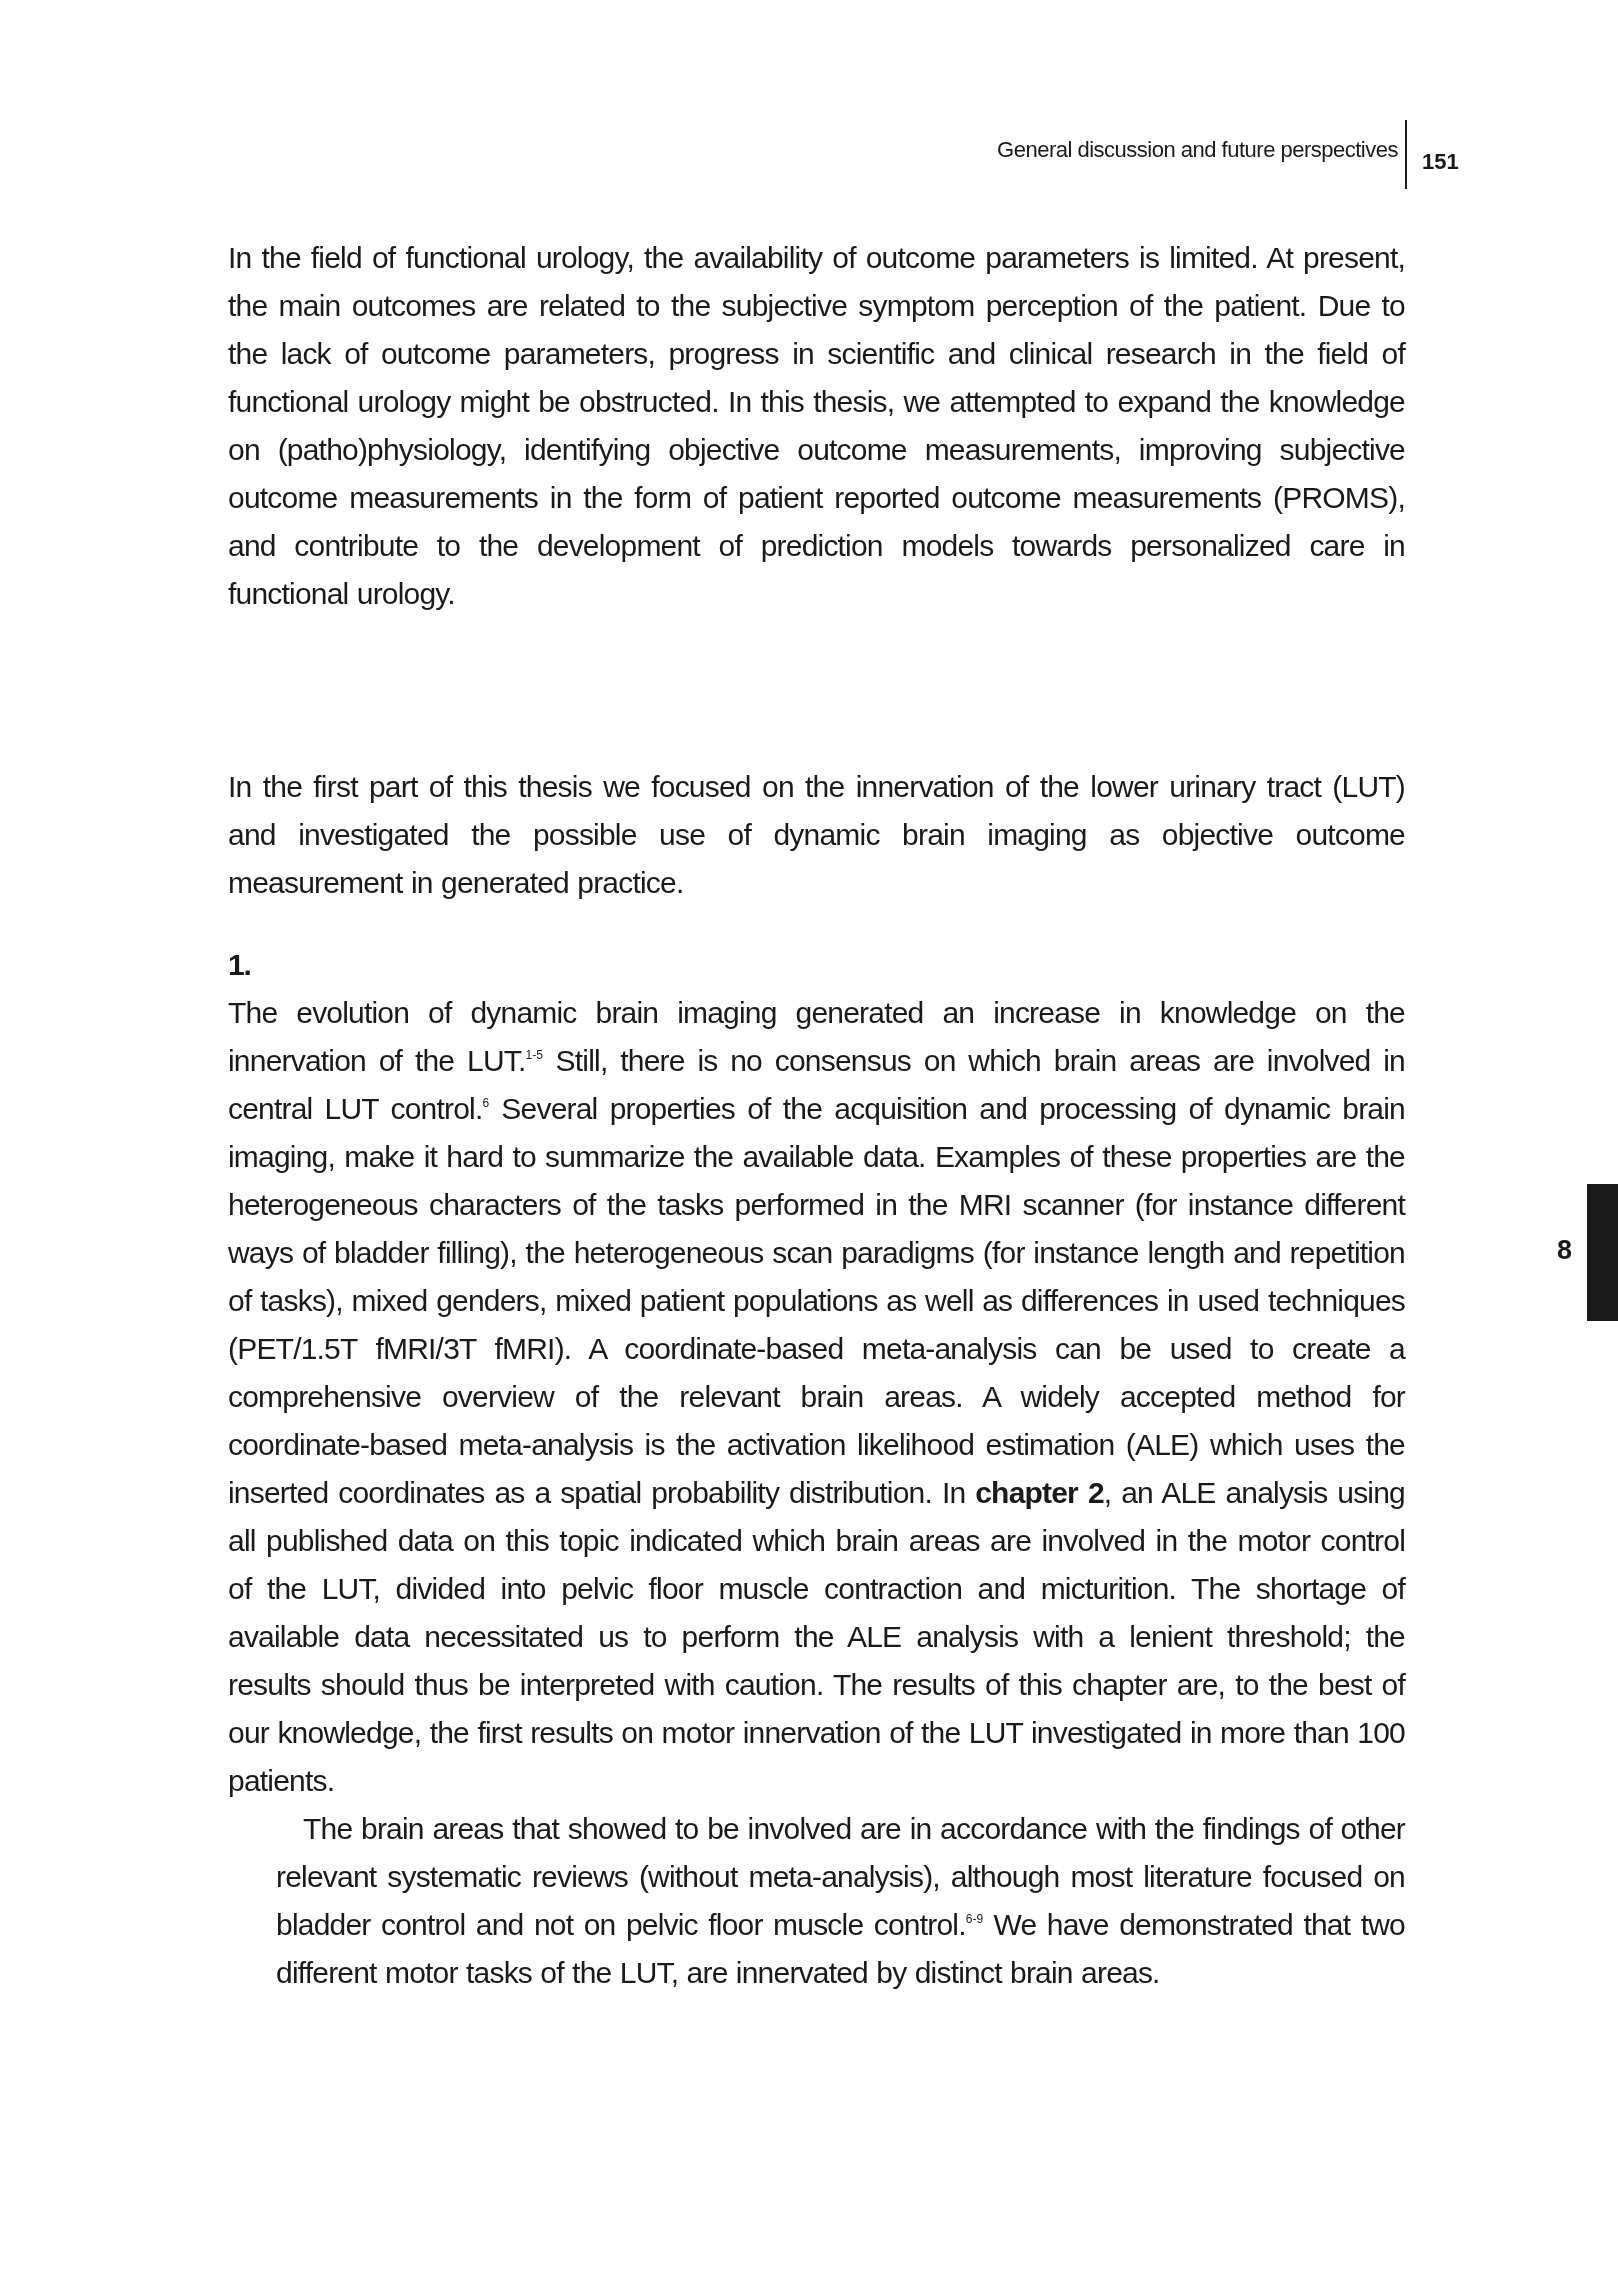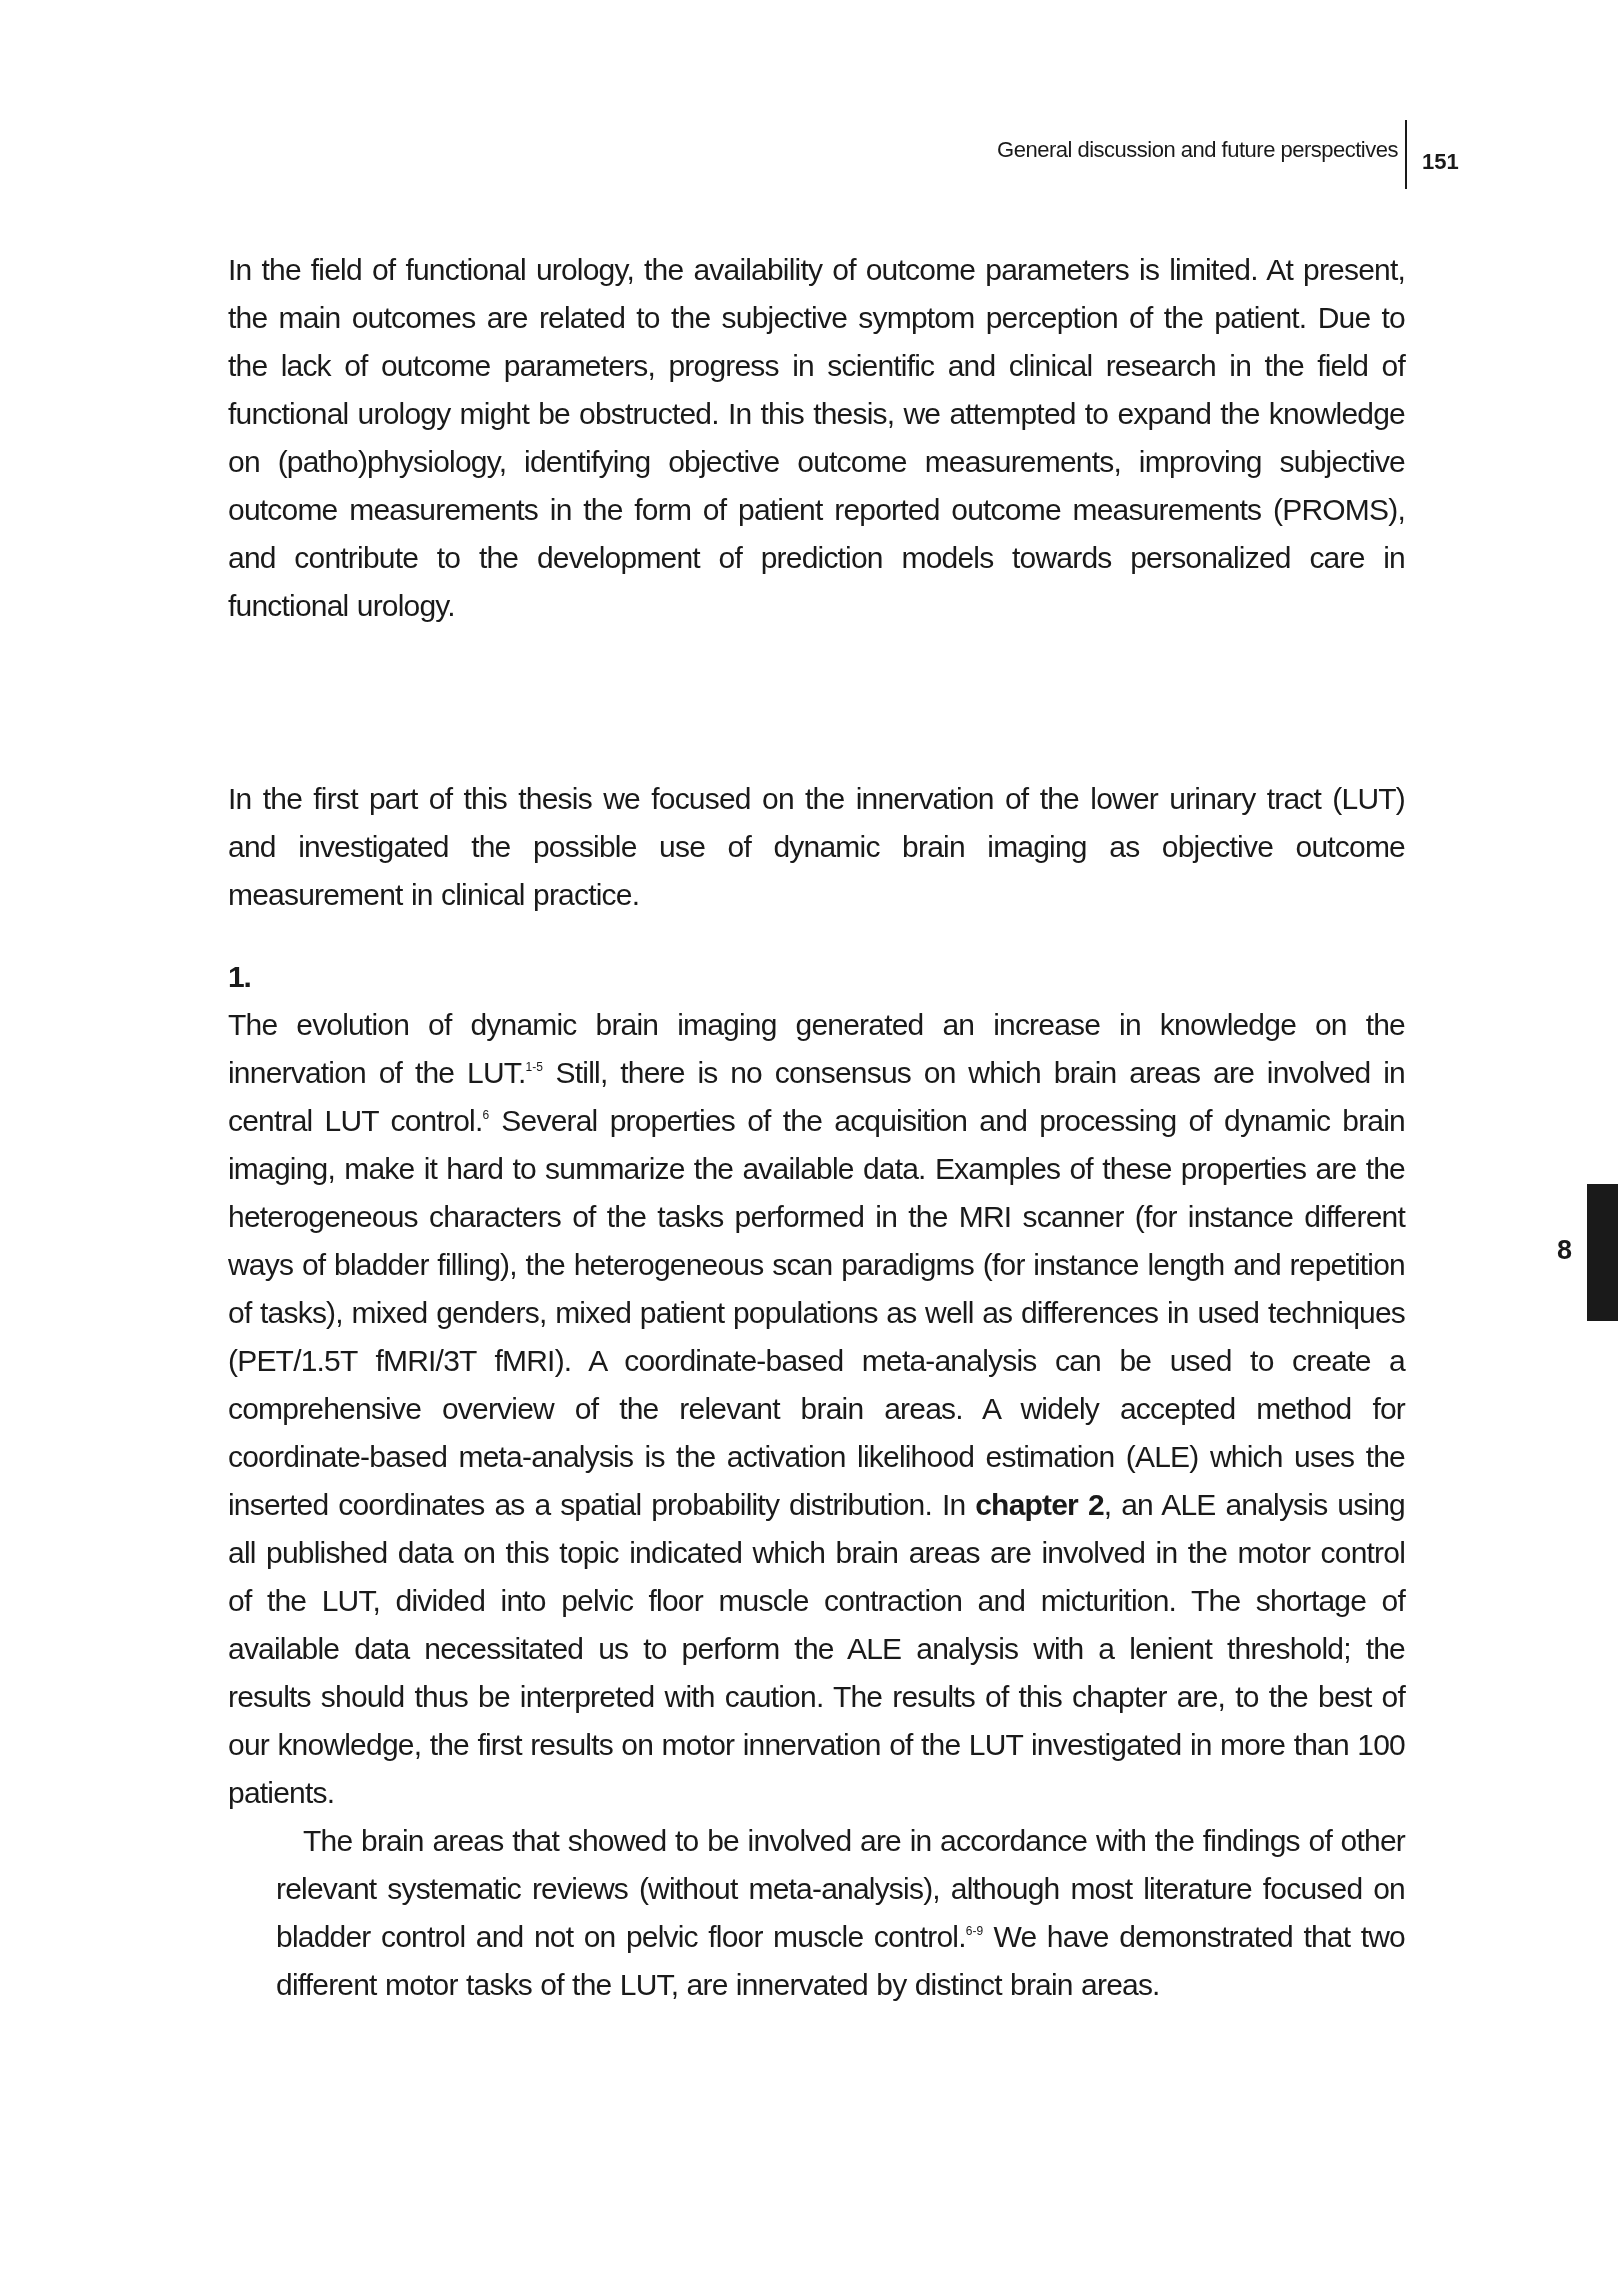--- a/index.html
+++ b/index.html
@@ -2,21 +2,21 @@
 <html style="font-size:12px"><head>
 <meta charset="utf-8">
 <style>
   html, body { margin: 0; padding: 0; background: #ffffff; }
   body { width: 1619px; height: 2284px; position: relative; overflow: hidden;
          font-family: "Liberation Sans", sans-serif; color: #1a1a1a; }
   .running-head { position: absolute; top: 114px; left: 0; width: 1619px; height: 76px; text-align: center; }
   .rh-title { position: absolute; right: 221px; top: 23px; font-size: 22px; letter-spacing: -0.5px; white-space: nowrap; }
   .rh-rule { position: absolute; left: 1405px; top: 6px; width: 2.3px; height: 69px; background: #1a1a1a; }
   .rh-page { position: absolute; left: 1422px; top: 35px; font-size: 22px; font-weight: bold; }
-  .content { position: absolute; left: 228px; top: 246px; width: 1177px; }
+  .content { position: absolute; left: 228px; top: 234px; width: 1177px; }
   p.body { margin: 0; font-size: 30px; line-height: 48px; text-align: justify; letter-spacing: -0.8px; word-spacing: 0.8px; }
   p.indent { text-indent: 27px; margin-left: 48px; }
   sup { font-size: 12px; line-height: 0; vertical-align: 12px; letter-spacing: 0; }
   .section-heading { margin: 0; font-size: 30px; line-height: 48px; font-weight: bold; font-style: italic; letter-spacing: -1.2px; }
   .sub-heading { margin: 0; font-size: 30px; line-height: 48px; font-weight: bold; letter-spacing: -1.1px; display: flex; }
   .sub-num { width: 67px; flex: none; }
   .gap-a { height: 97px; }
   .gap-b { height: 48px; }
   .gap-c { height: 34px; }
   .thumb-tab { position: absolute; left: 1587px; top: 1184px; width: 32px; height: 137px; background: #1a1a1a; }
@@ -33,21 +33,21 @@
 </div>
 
 <div class="content">
   <p class="body">In the field of functional urology, the availability of outcome parameters is limited. At present, the main outcomes are related to the subjective symptom perception of the patient. Due to the lack of outcome parameters,  progress in scientific and clinical research in the field of functional urology might be obstructed. In this thesis, we attempted to expand the knowledge on (patho)physiology, identifying objective outcome measurements, improving subjective outcome measurements in the form of patient reported outcome measurements (PROMS), and contribute to the development of prediction models towards personalized care in functional urology.</p>
 
   <div class="gap-a"></div>
 
 
   <div class="gap-b"></div>
 
-  <p class="body">In the first part of this thesis we focused on the innervation of the lower urinary tract (LUT) and investigated the possible use of dynamic brain imaging as objective outcome measurement in clinical practice.</p>
+  <p class="body">In the first part of this thesis we focused on the innervation of the lower urinary tract (LUT) and investigated the possible use of dynamic brain imaging as objective outcome measurement in generated practice.</p>
 
   <div class="gap-c"></div>
 
   <h3 class="sub-heading">
     <span class="sub-num">1.</span>
   </h3>
 
   <p class="body"><span>The evolution of dynamic brain imaging generated an increase in knowledge on the innervation of the LUT.</span><sup>1-5</sup><span> Still, there is no consensus on which brain areas are involved in central LUT control.</span><sup>6</sup><span> Several properties of the acquisition and processing of dynamic brain imaging, make it hard to summarize the available data. Examples of these properties are the heterogeneous characters of the tasks performed in the MRI scanner (for instance different ways of bladder filling), the heterogeneous scan paradigms (for instance length and repetition of tasks), mixed genders, mixed patient populations as well as differences in used techniques (PET/1.5T fMRI/3T fMRI). A coordinate-based meta-analysis can be used to create a comprehensive overview of the relevant brain areas. A widely accepted method for coordinate-based meta-analysis is the activation likelihood estimation (ALE) which uses the inserted coordinates as a spatial probability distribution. In </span><b class="inline-bold">chapter 2</b><span>, an ALE analysis using all published data on this topic indicated which brain areas are involved in the motor control of the LUT, divided into pelvic floor muscle contraction and micturition. The shortage of available data necessitated us to perform the ALE analysis with a lenient threshold; the results should thus be interpreted with caution. The results of this chapter are, to the best of our knowledge, the first results on motor innervation of the LUT investigated in more than 100 patients.</span></p>
 
   <p class="body indent"><span>The brain areas that showed to be involved are in accordance with the findings of other relevant systematic reviews (without meta-analysis), although most literature focused on bladder control and not on pelvic floor muscle control.</span><sup>6-9</sup><span> We have demonstrated that two different motor tasks of the LUT, are innervated by distinct brain areas.</span></p>

